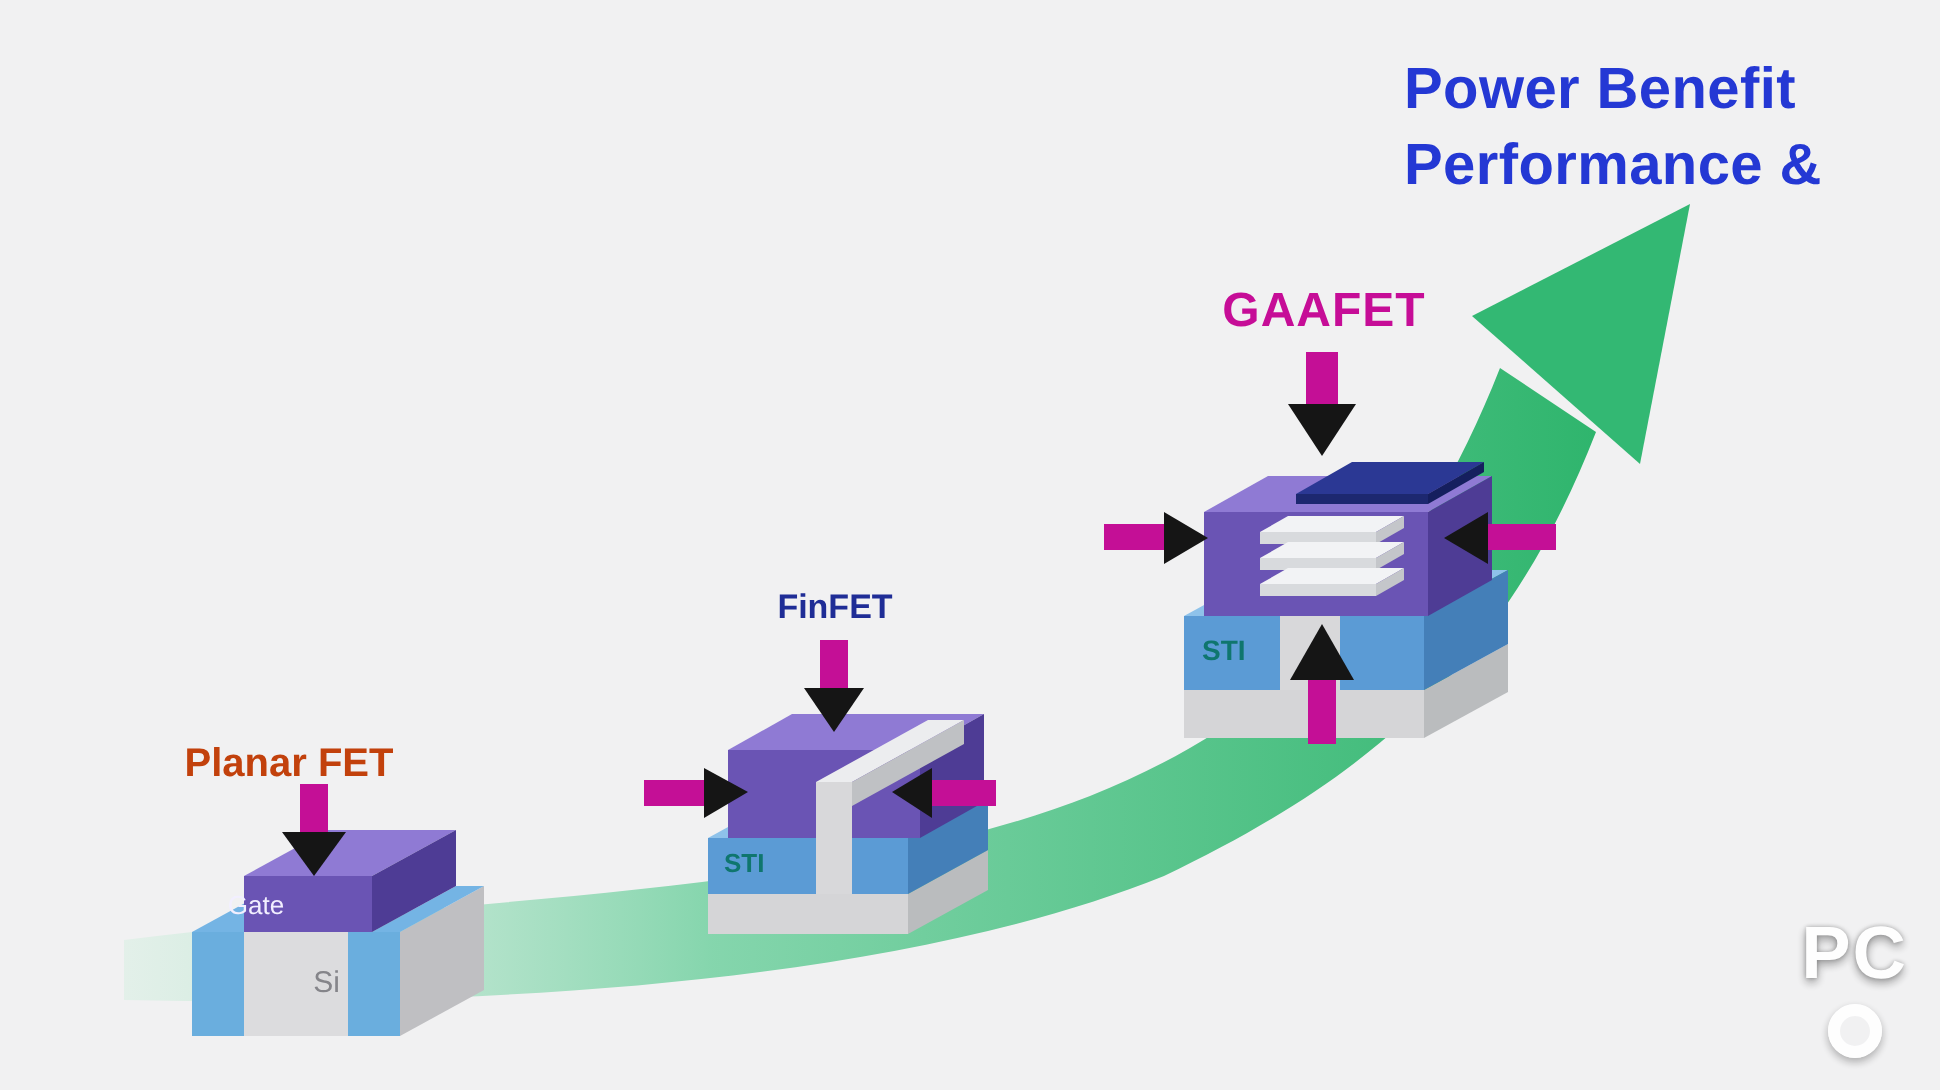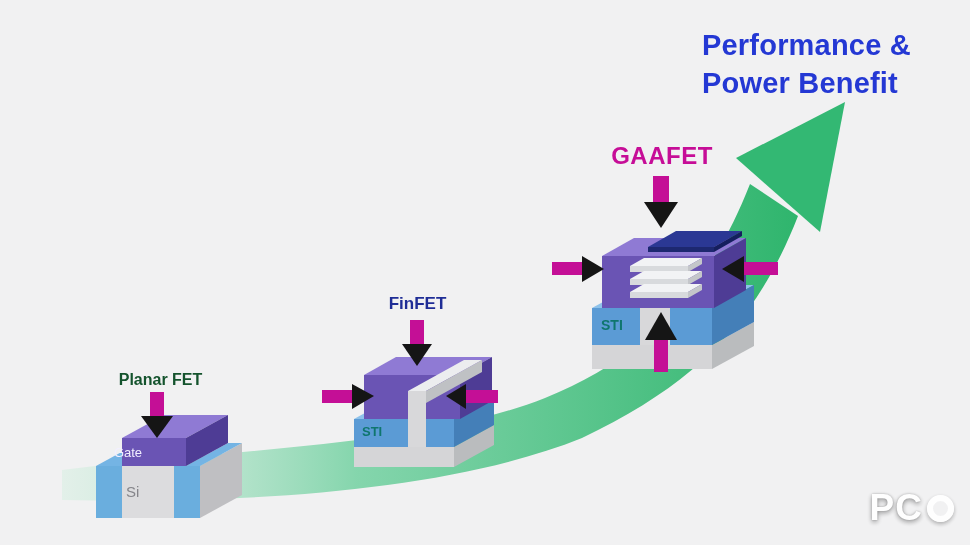--- a/index.html
+++ b/index.html
@@ -5,34 +5,34 @@
   * { margin:0; padding:0; box-sizing:border-box; }
   html,body { background:#ffffff; font-family:"Liberation Sans", sans-serif; }
   .stage { position:relative; width:970px; height:545px; background:#f1f1f2; overflow:hidden; }
   .stage svg { position:absolute; left:0; top:0; }
 
   .overlay { position:absolute; }
 
   .title { left:702px; top:26px; font-size:29px; font-weight:bold; color:#2438d4; line-height:38px; letter-spacing:.2px; }
 
   .dev-label { position:absolute; font-weight:bold; text-align:center; }
-  .lbl-planar { left:103px; top:371px; width:115px; font-size:16px; color:#14532d; }
+  .lbl-planar { left:87px; top:371px; width:115px; font-size:20px; color:#c2410c; }
   .lbl-fin    { left:360px; top:294px; width:115px; font-size:17px; color:#1f2d96; }
   .lbl-gaa    { left:588px; top:142px; width:148px; font-size:24px; color:#c60d97; letter-spacing:.5px; }
 
   .chip-text { position:absolute; color:#0f766e; font-weight:bold; }
   .txt-gate { left:106px; top:445px; width:44px; text-align:center; font-size:13px; font-weight:normal; color:#f2efff; }
-  .txt-si   { left:126px; top:483px; width:44px; text-align:left; font-size:15px; color:#85858a; font-weight:normal; }
+  .txt-si   { left:126px; top:483px; width:44px; text-align:right; font-size:15px; color:#85858a; font-weight:normal; }
   .txt-sti-fin { left:362px; top:424px; font-size:13px; }
   .txt-sti-gaa { left:601px; top:317px; font-size:14px; }
 
   .watermark { right:16px; bottom:16px; text-align:right; color:#fff; opacity:.95; }
   .wm-brand { display:flex; align-items:center; justify-content:flex-end; gap:4px;
               font-size:37px; font-weight:bold; letter-spacing:1px;
-              text-shadow:0 2px 5px rgba(0,0,0,.40), 0 0 2px rgba(0,0,0,.25); }
+              text-shadow:0 2px 5px rgba(0,0,0,.40), 0 0 2px rgba(0,0,0,.25);flex-direction:column; }
   .wm-ring { width:27px; height:27px; border:6px solid #fff; border-radius:50%;
              display:inline-block; box-shadow:0 2px 4px rgba(0,0,0,.30); }
   .wm-url { font-size:11px; font-weight:bold; letter-spacing:1.6px; margin-top:3px;
             text-shadow:0 1px 3px rgba(0,0,0,.45); }
 </style>
 </head>
 <body>
 
 <div class="stage">
 
@@ -150,22 +150,22 @@
         <polygon points="744,256 744,282 722,269" fill="#151515"></polygon>
       </g>
       <g>
         <rect x="654" y="340" width="14" height="32" fill="#c40f96"></rect>
         <polygon points="645,340 677,340 661,312" fill="#151515"></polygon>
       </g>
     </g>
   </svg>
 
   <div class="overlay title">
+    <div>Power Benefit</div>
     <div>Performance &amp;</div>
-    <div>Power Benefit</div>
   </div>
 
   <div class="dev-label lbl-planar">Planar FET</div>
   <div class="dev-label lbl-gaa">GAAFET</div>
   <div class="dev-label lbl-fin">FinFET</div>
 
   <div class="chip-text txt-gate">Gate</div>
   <div class="chip-text txt-si">Si</div>
   <div class="chip-text txt-sti-fin">STI</div>
   <div class="chip-text txt-sti-gaa">STI</div>

